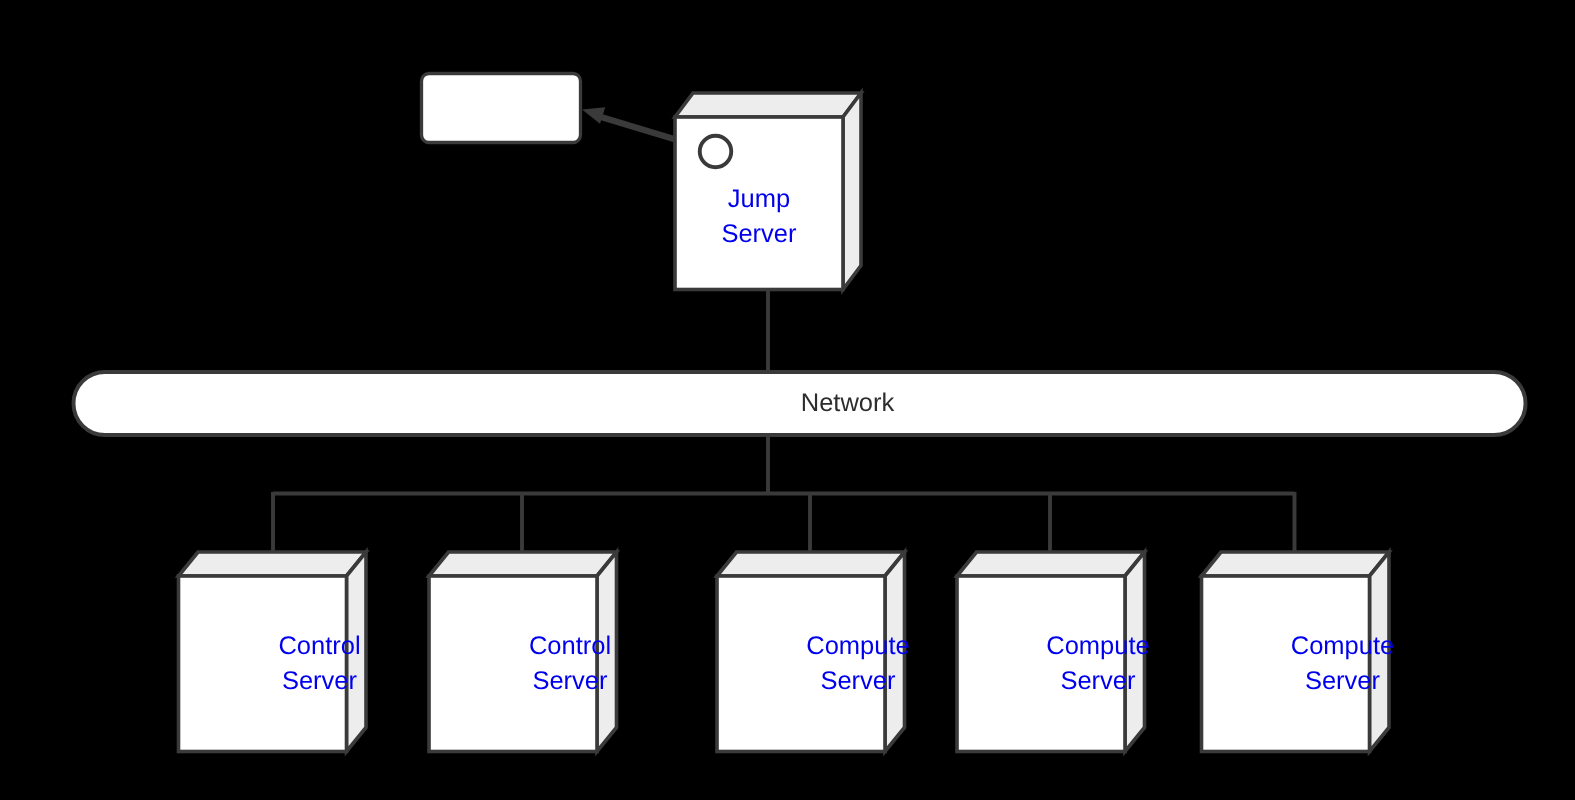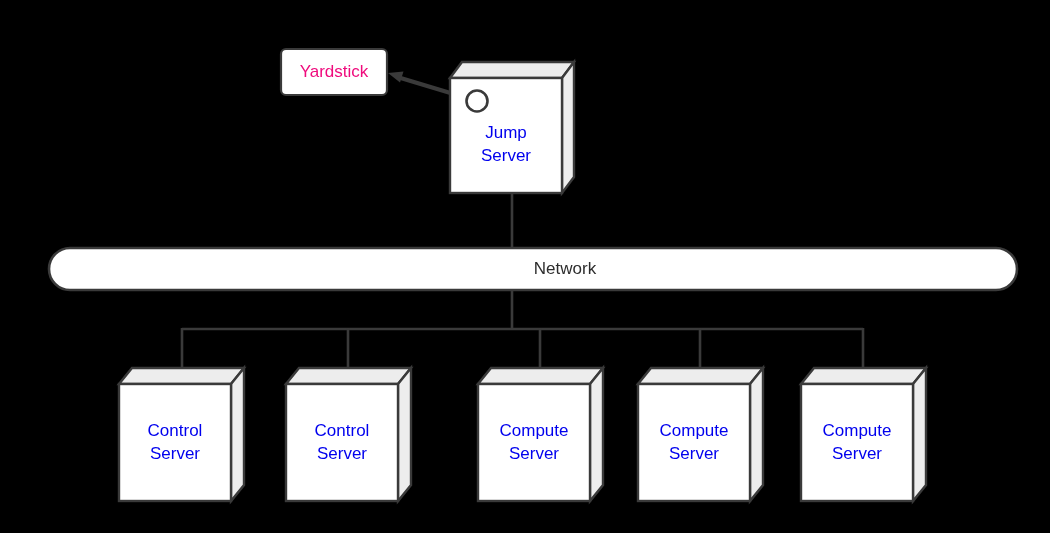--- a/index.html
+++ b/index.html
@@ -42,21 +42,21 @@
     line-height: 1.32;
     pointer-events: none;
   }
   .label-server { color: var(--label-server); }
   .label-yardstick { color: var(--label-yardstick); }
   .label-network { color: var(--label-network); }
 
   .yardstick-label  { left: 280px; top: 48px;  width: 108px; height: 48px; }
   .jump-label       { left: 450px; top: 78px;  width: 112px; height: 133px; }
   .network-label    { left: 49px;  top: 248px; width: 968px; height: 42px; padding-left: 32px; }
-  .server-label     { top: 384px; width: 112px; height: 117px; }
+  .server-label     { top: 384px; width: 112px; height: 117px; padding-left: 38px; }
   .s1 { left: 119px; }
   .s2 { left: 286px; }
   .s3 { left: 478px; }
   .s4 { left: 638px; }
   .s5 { left: 801px; }
 </style>
 </head>
 <body>
 
 <div class="canvas">
@@ -110,21 +110,20 @@
       <rect class="face-front" x="638" y="384" width="112" height="117"></rect>
     </g>
 
     <g>
       <polygon class="face-shade" points="801,384 814,368 926,368 913,384"></polygon>
       <polygon class="face-shade" points="913,384 926,368 926,485 913,501"></polygon>
       <rect class="face-front" x="801" y="384" width="112" height="117"></rect>
     </g>
   </svg>
 
-  <div class="node-label label-yardstick yardstick-label">Yardstick</div>
 
   <div class="node-label label-server jump-label">Jump
 Server</div>
 
   <div class="node-label label-network network-label">Network</div>
 
   <div class="node-label label-server server-label s1">Control
 Server</div>
 
   <div class="node-label label-server server-label s2">Control

